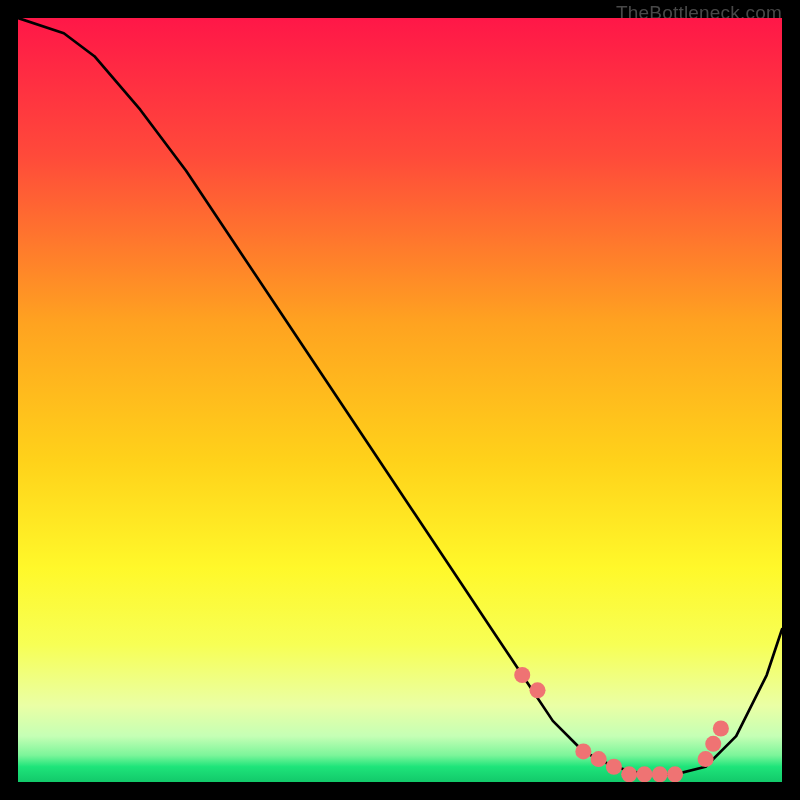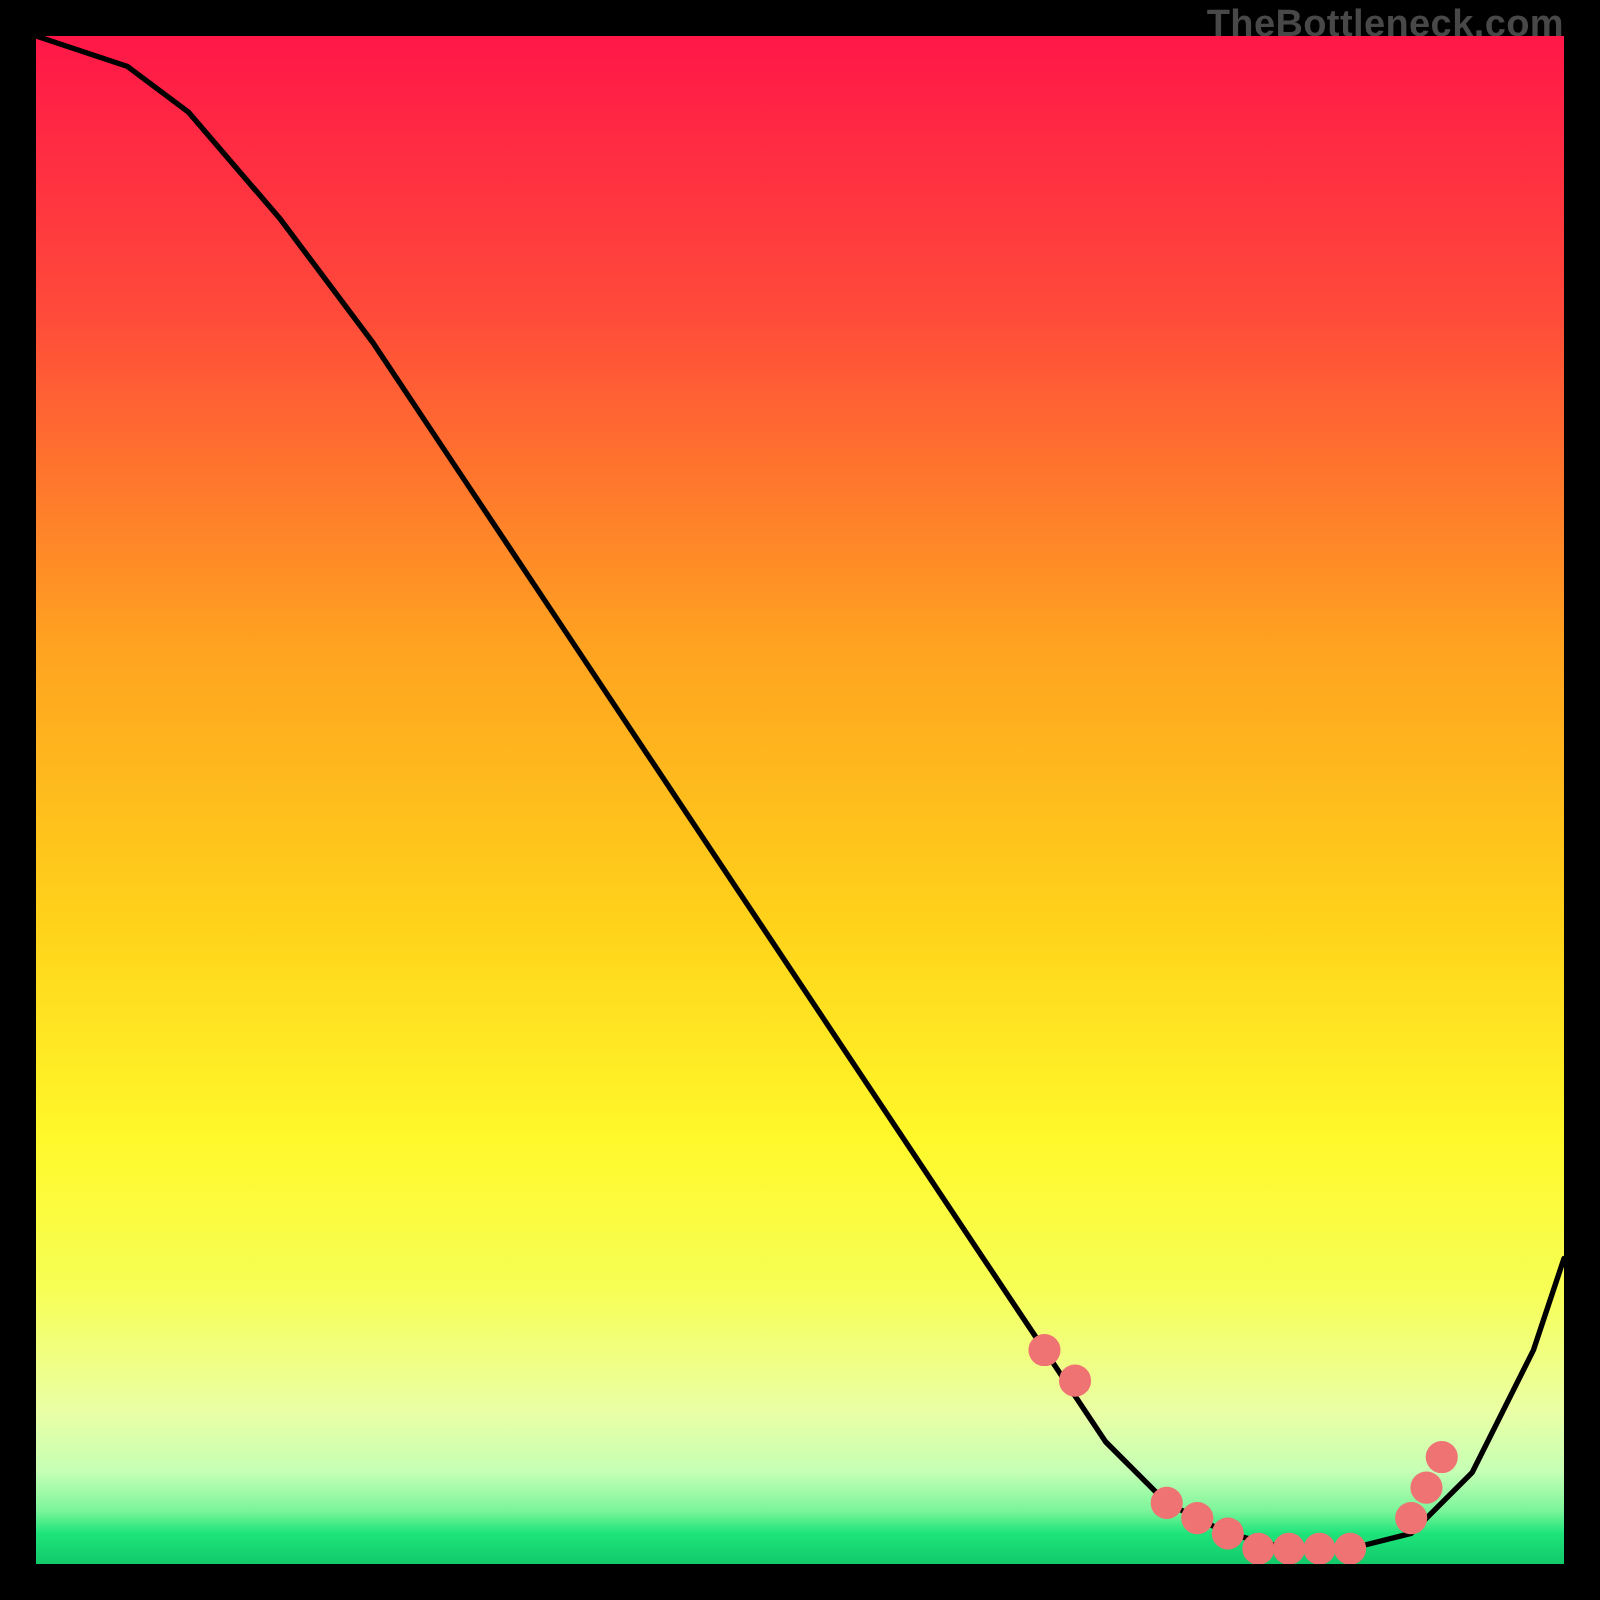--- a/index.html
+++ b/index.html
@@ -31,21 +31,21 @@
     top: 0;
     width: 100%;
     height: 100%;
   }
   .watermark {
     position: absolute;
     top: 2px;
     right: 18px;
     color: #484848;
     font-size: 19px;
-    font-weight: 700;
+    font-weight: 400;
     letter-spacing: 0.2px;
   }
 </style>
 </head>
 <body>
 
 <div class="watermark">TheBottleneck.com</div>
 
 <div class="chart-area">
   <svg class="gradient-bg" viewBox="0 0 764 764" preserveAspectRatio="none">

